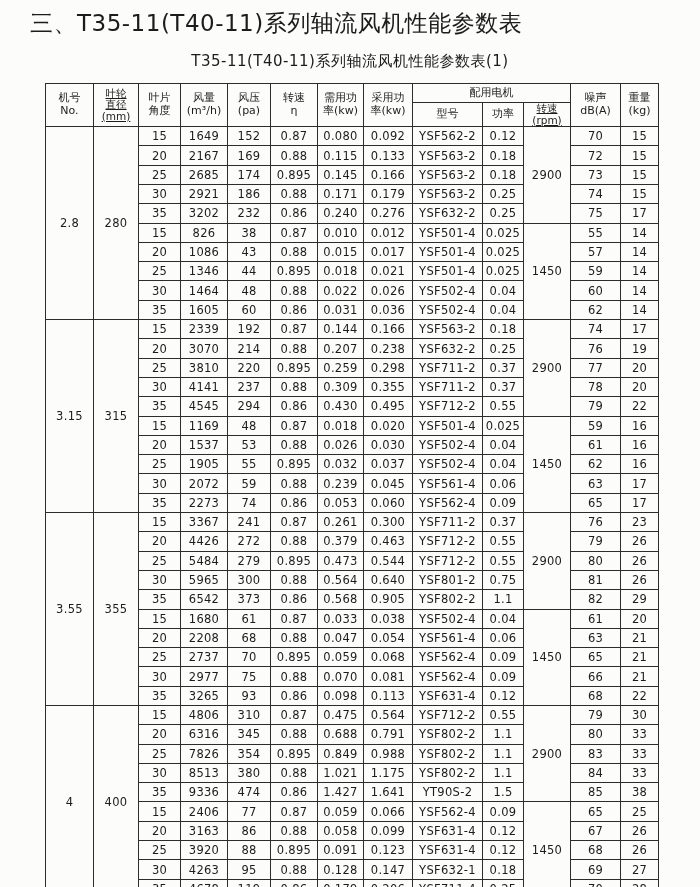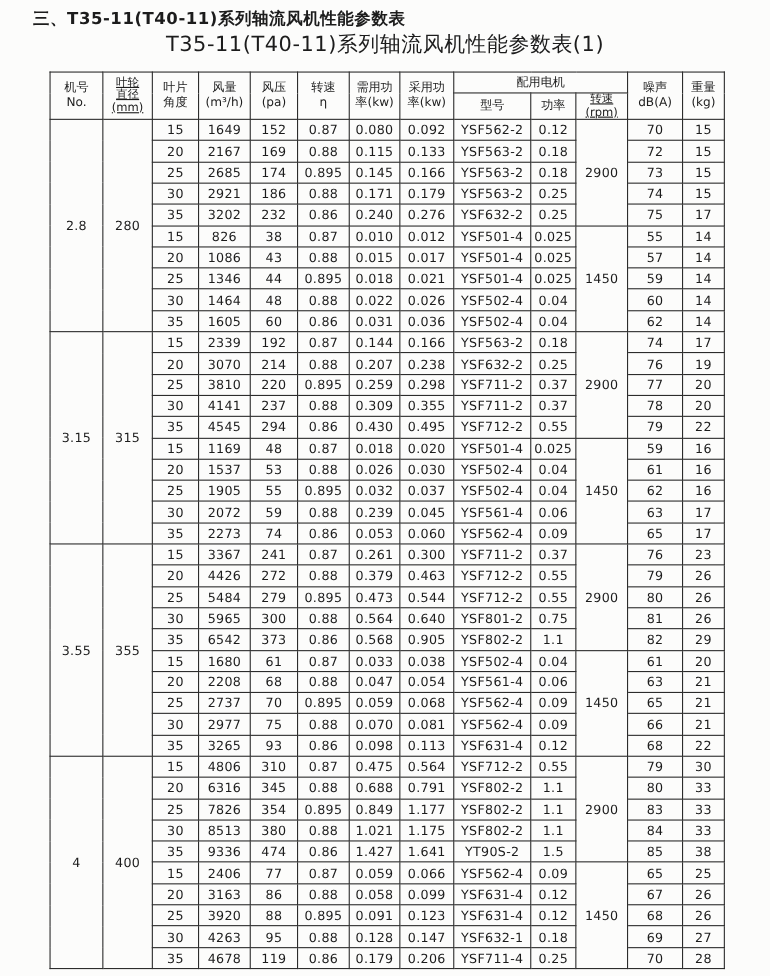--- a/index.html
+++ b/index.html
@@ -6,29 +6,30 @@
     margin: 0;
     padding: 0;
     width: 700px;
     height: 887px;
     background: #fcfcfb;
     color: #1c1c1c;
     font-family: "DejaVu Sans", "Liberation Sans", sans-serif;
     overflow: hidden;
   }
   .page-title {
-    font-size: 15px;
-    font-weight: bold;
+    font-size: 23px;
+    font-weight: normal;
     margin: 8px 0 0 30px;
     letter-spacing: 0.5px;
     white-space: nowrap;
   }
   .table-title {
-    font-size: 19px;
+    font-size: 15px;
     text-align: center;
+    margin-top: 13px;
     letter-spacing: 0.5px;
   }
   table.params {
     border-collapse: collapse;
     table-layout: fixed;
     width: 613px;
     margin: 12px 0 0 45px;
     border: 1.5px solid #262626;
   }
   .params th, .params td {
@@ -507,21 +508,21 @@
         <td>1.1</td>
         <td>80</td>
         <td>33</td>
       </tr>
       <tr>
         <td>25</td>
         <td>7826</td>
         <td>354</td>
         <td>0.895</td>
         <td>0.849</td>
-        <td>1.177</td>
+        <td>0.988</td>
         <td>YSF802-2</td>
         <td>1.1</td>
         <td>83</td>
         <td>33</td>
       </tr>
       <tr>
         <td>30</td>
         <td>8513</td>
         <td>380</td>
         <td>0.88</td>

